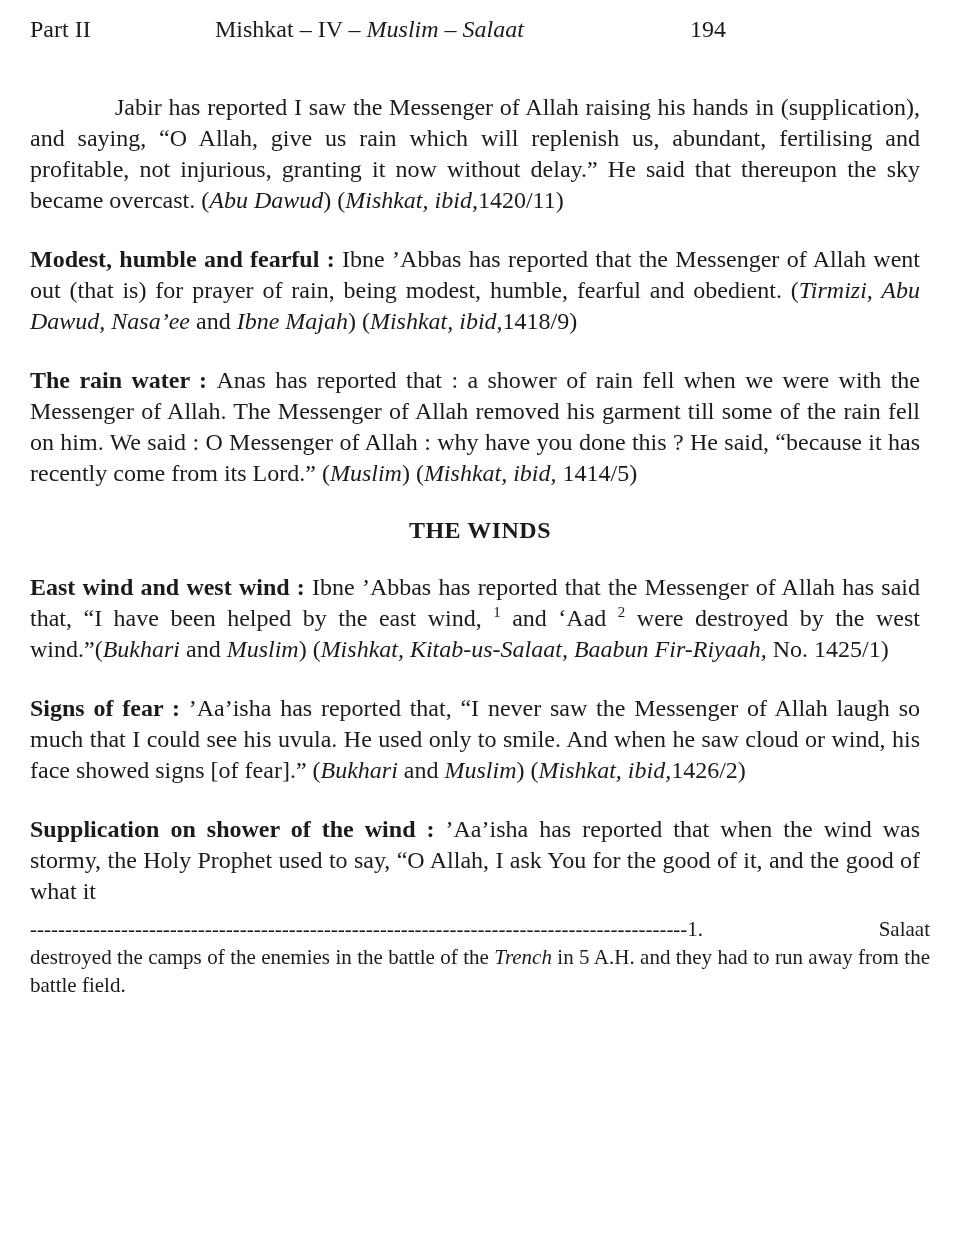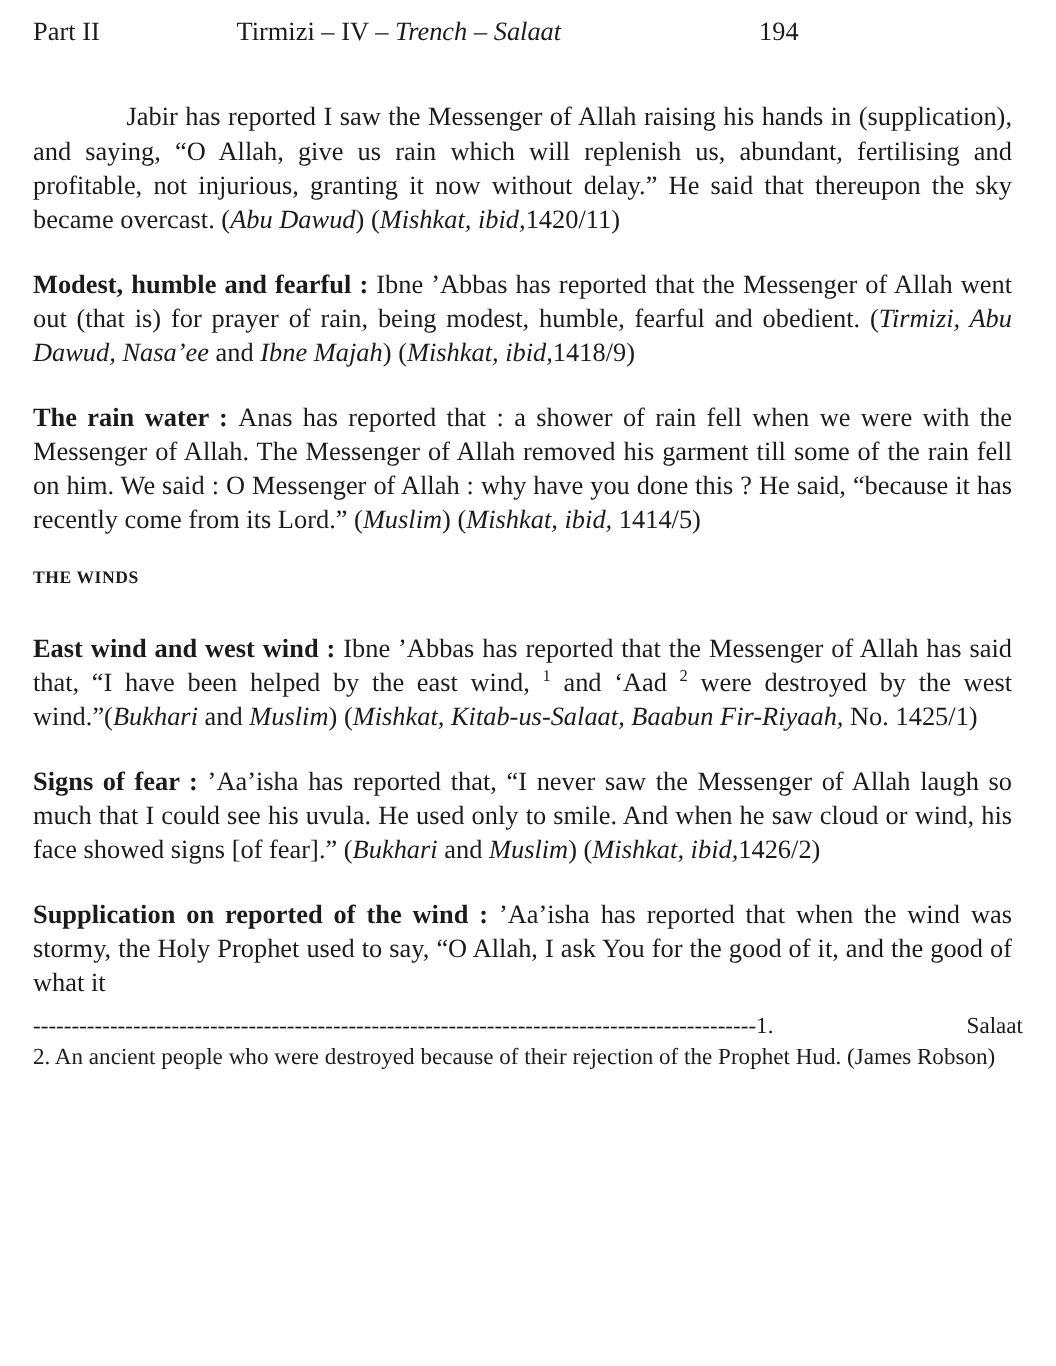--- a/index.html
+++ b/index.html
@@ -11,54 +11,54 @@
   .page{padding:16px 16px 0 30px;width:900px;}
   .pagehead{position:relative;height:36px;margin-bottom:40px;font-size:24px;}
   .pagehead .part{position:absolute;left:0;top:0;}
   .pagehead .section{position:absolute;left:185px;top:0;}
   .pagehead .pageno{position:absolute;left:660px;top:0;}
   p.body{font-size:24px;line-height:31px;text-align:justify;margin:0 10px 28px 0;}
   p.first-indent{text-indent:85px;}
   p.last{margin-bottom:8px;}
   .b{font-weight:bold;}
   .i{font-style:italic;}
-  h2.winds{font-size:16px;font-weight:bold;text-align:left;margin:0 0 40px 0;letter-spacing:0.5px;}
+  h2.winds{font-size:24px;font-weight:bold;text-align:center;margin:0 0 28px 0;letter-spacing:0.5px;}
   sup.fnref{font-size:15px;line-height:0;vertical-align:super;}
   .fnsep{display:flex;justify-content:space-between;align-items:baseline;
          font-size:21px;line-height:28px;white-space:nowrap;overflow:hidden;}
   .fnsep .dashes{overflow:hidden;min-width:0;flex:0 1 auto;}
   .fnsep .right{flex:0 0 auto;}
   p.fn{font-size:21px;line-height:28px;text-align:justify;margin:0;}
 </style>
 </head>
 <body>
 
 <div class="page">
 
   <div class="pagehead">
     <span class="part">Part II</span>
-    <span class="section"><span>Tirmizi – IV – </span><span class="i">Trench – Salaat</span></span>
+    <span class="section"><span>Mishkat – IV – </span><span class="i">Muslim – Salaat</span></span>
     <span class="pageno">194</span>
   </div>
 
   <p class="body first-indent"><span>Jabir has reported I saw the Messenger of Allah raising his hands in (supplication), and saying, “O Allah, give us rain which will replenish us, abundant, fertilising and profitable, not injurious, granting it now without delay.” He said that thereupon the sky became overcast. (</span><span class="i">Abu Dawud</span><span>) (</span><span class="i">Mishkat, ibid,</span><span>1420/11)</span></p>
 
   <p class="body"><span class="b">Modest, humble and fearful : </span><span>Ibne ’Abbas has reported that the Messenger of Allah went out (that is) for prayer of rain, being modest, humble, fearful and obedient. (</span><span class="i">Tirmizi, Abu Dawud, Nasa’ee</span><span> and </span><span class="i">Ibne Majah</span><span>) (</span><span class="i">Mishkat, ibid,</span><span>1418/9)</span></p>
 
   <p class="body"><span class="b">The rain water : </span><span>Anas has reported that : a shower of rain fell when we were with the Messenger of Allah. The Messenger of Allah removed his garment till some of the rain fell on him. We said : O Messenger of Allah : why have you done this ? He said, “because it has recently come from its Lord.” (</span><span class="i">Muslim</span><span>) (</span><span class="i">Mishkat, ibid,</span><span> 1414/5)</span></p>
 
   <h2 class="winds">THE WINDS</h2>
 
   <p class="body"><span class="b">East wind and west wind : </span><span>Ibne ’Abbas has reported that the Messenger of Allah has said that, “I  have been helped by the east wind, </span><sup class="fnref">1</sup><span> and ‘Aad </span><sup class="fnref">2</sup><span> were destroyed by the west wind.”(</span><span class="i">Bukhari</span><span> and </span><span class="i">Muslim</span><span>) (</span><span class="i">Mishkat, Kitab-us-Salaat, Baabun Fir-Riyaah,</span><span> No. 1425/1)</span></p>
 
   <p class="body"><span class="b">Signs of fear : </span><span>’Aa’isha has reported that, “I never saw the Messenger of Allah laugh so much that I could see his uvula. He used only to smile. And when he saw cloud or wind, his face showed signs [of fear].” (</span><span class="i">Bukhari</span><span> and </span><span class="i">Muslim</span><span>) (</span><span class="i">Mishkat, ibid,</span><span>1426/2)</span></p>
 
-  <p class="body last"><span class="b">Supplication on reported of the wind : </span><span>’Aa’isha has reported that when the wind was stormy, the Holy Prophet used to say, “O Allah, I ask You for the good of it, and the good of what it</span></p>
+  <p class="body last"><span class="b">Supplication on shower of the wind : </span><span>’Aa’isha has reported that when the wind was stormy, the Holy Prophet used to say, “O Allah, I ask You for the good of it, and the good of what it</span></p>
 
   <div class="fnsep">
     <span class="dashes">----------------------------------------------------------------------------------------------1.</span>
     <span class="right">Salaat</span>
   </div>
 
+  <p class="fn"><span>destroyed the camps of the enemies in the battle of the </span><span class="i">Trench</span><span> in 5 A.H. and they had to run away from the battle field.</span></p>
 
-  <p class="fn">2.    An ancient people who were destroyed because of their rejection of the Prophet Hud. (James Robson)</p>
 
 </div>
 
 </body></html>

